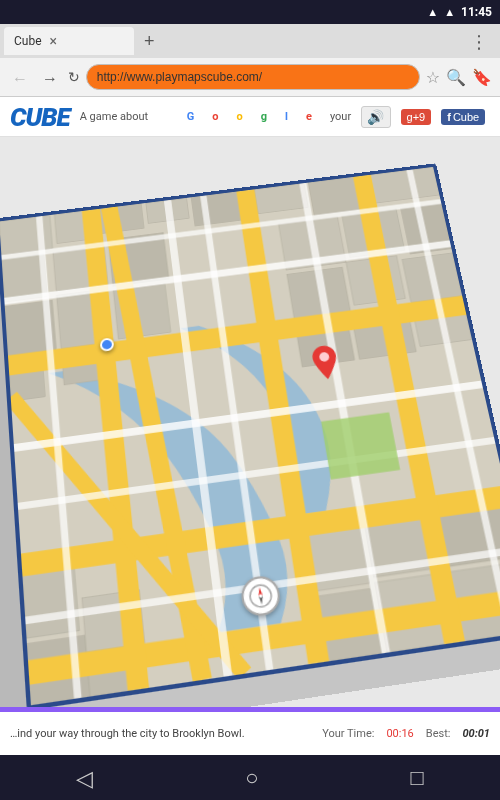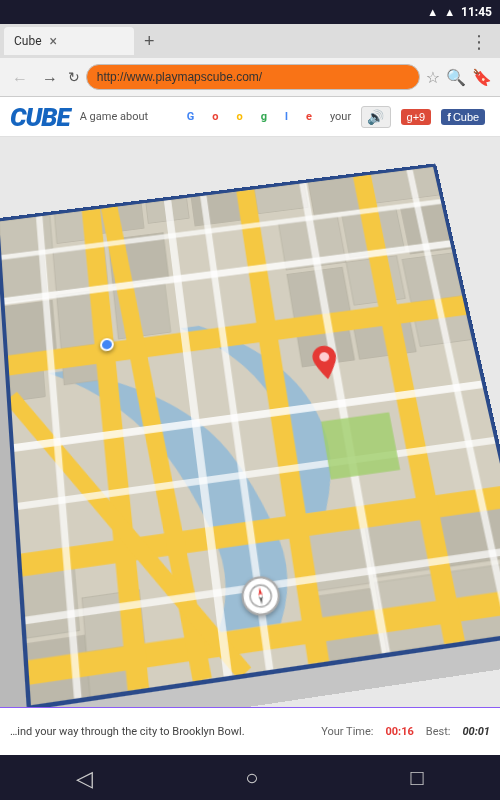--- a/index.html
+++ b/index.html
@@ -269,42 +269,42 @@
       justify-content: center;
       box-shadow: 0 2px 4px rgba(0,0,0,0.3);
       cursor: pointer;
     }
 
     
     #bottom-bar {
       width: 500px;
       height: 48px;
       background: #fff;
-      border-top: 1px solid #8b5cf6;
+      border-top: 5px solid #8b5cf6;
       display: flex;
       align-items: center;
       padding: 0 10px;
       font-size: 12px;
       color: #333;
     }
     .bottom-text {
       flex: 1;
       font-size: 11px;
       color: #444;
       overflow: hidden;
       white-space: nowrap;
     }
     .timer-section {
       display: flex;
       gap: 12px;
       align-items: center;
       font-size: 11px;
     }
     .timer-label { color: #666; }
-    .timer-value { color: #E53935; font-weight: bold; }
+    .timer-value { color: #E53935; font-weight: normal; }
     .best-label { color: #666; }
     .best-value { color: #333; font-weight: bold; font-style: italic; }
 
     
     #nav-bar {
       width: 500px;
       height: 46px;
       background: #1a1a2e;
       display: flex;
       align-items: center;

